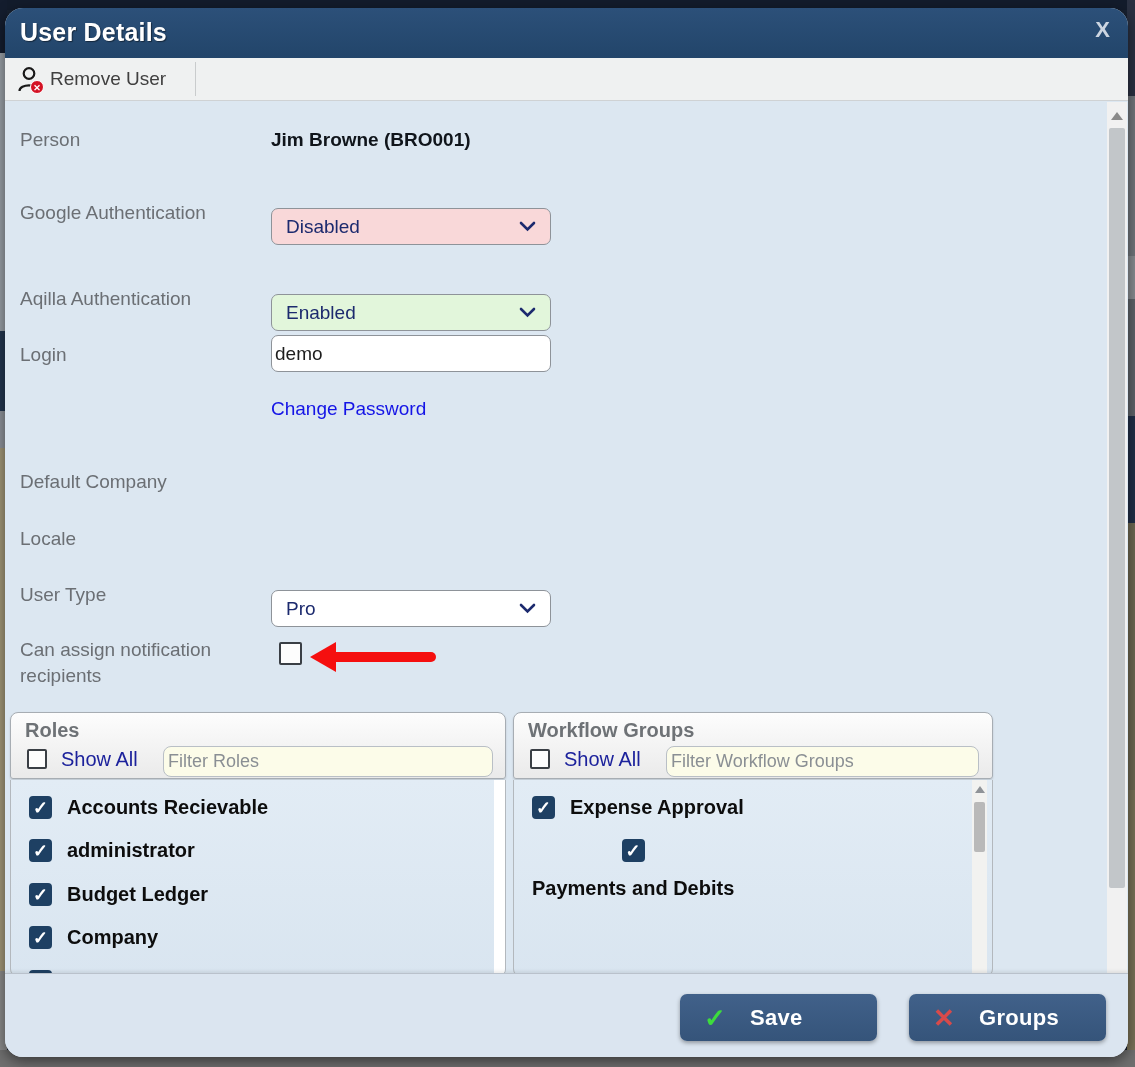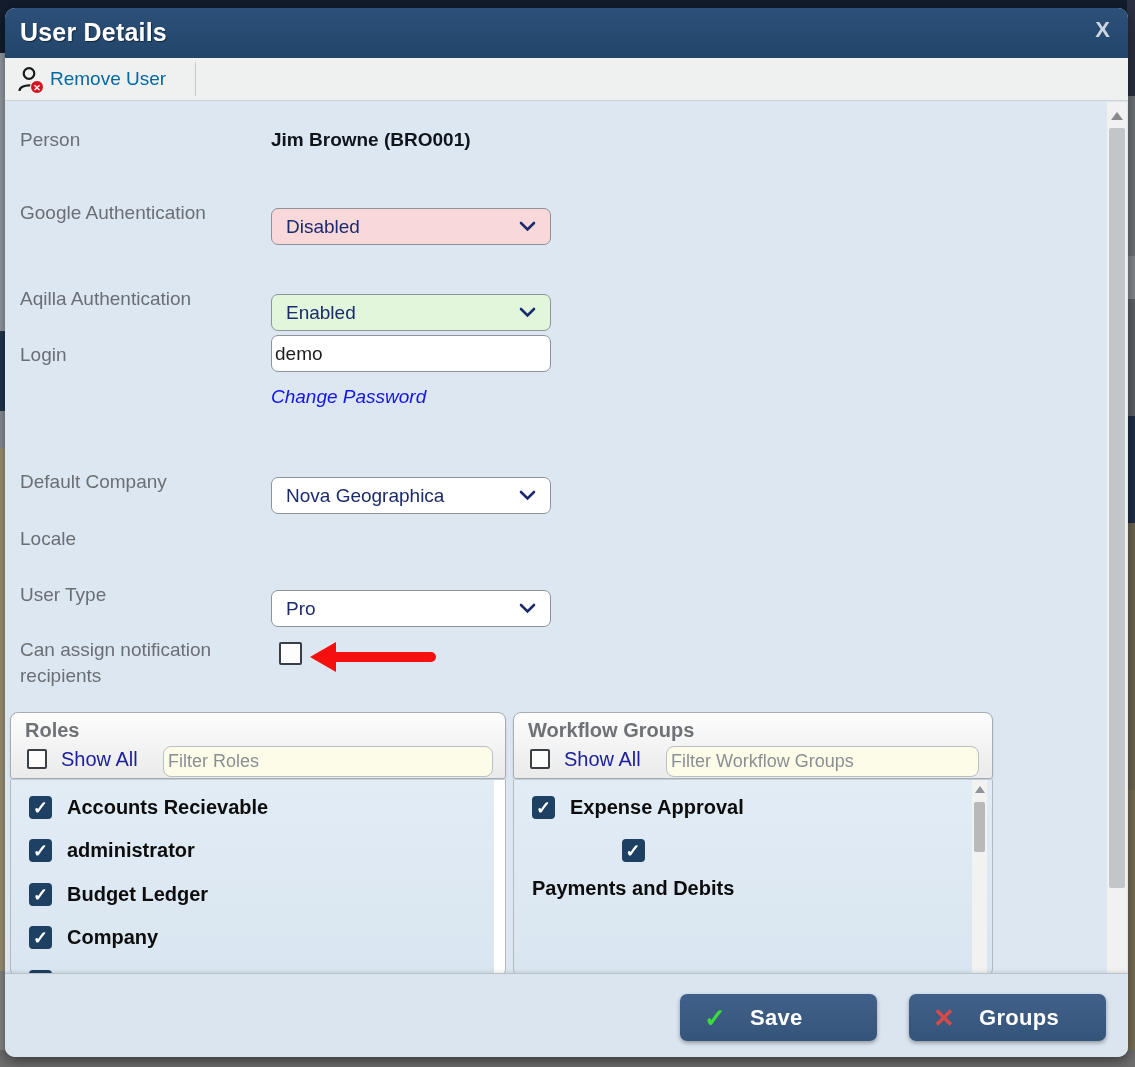--- a/index.html
+++ b/index.html
@@ -9,35 +9,35 @@
   
   .bg-top    { position:absolute; left:0; top:0; width:1135px; height:10px; background:#131c2c; }
   .bg-bottom { position:absolute; left:0; top:1050px; width:1135px; height:17px; background:#6f6f6f; }
   .bg-left   { position:absolute; left:0; top:0; width:7px; height:1067px;
                background:linear-gradient(180deg,#141d2e 0 5%,#99a0a7 5% 31%,#233750 31% 38.5%,#8f949b 38.5% 42%,#a39878 42% 91%,#8b8b8b 91% 100%); }
   .bg-right  { position:absolute; left:1127px; top:0; width:8px; height:1067px;
                background:linear-gradient(180deg,#2a3142 0 9%,#71767c 9% 24%,#888c91 24% 28%,#5f646a 28% 39%,#202e47 39% 49%,#6e6852 49% 74%,#7a7258 74% 100%); }
 
   
   .dialog { position:absolute; left:5px; top:8px; width:1123px; height:1049px;
-            border-radius:10px; overflow:hidden; background:#dce7f1;
+            border-radius:18px; overflow:hidden; background:#dce7f1;
             box-shadow:0 4px 14px rgba(0,0,0,.5); }
 
   .titlebar { position:absolute; left:0; top:0; width:100%; height:50px;
               background:linear-gradient(180deg,#2c5079,#22456a); }
   .title { position:absolute; left:15px; top:10px; font-size:25px; font-weight:600;
            color:#ffffff; text-shadow:1px 1px 1px rgba(0,0,0,.45); letter-spacing:.2px; }
   .close-x { position:absolute; right:18px; top:11px; font-size:22px; font-weight:700;
              color:#ccd5e1; cursor:pointer; line-height:1; }
 
   .toolbar { position:absolute; left:0; top:50px; width:100%; height:43px;
              background:#eff1f1; border-bottom:1px solid #cfd2d4; }
   .btn-remove { position:absolute; left:6px; top:3px; height:36px; display:flex;
                 align-items:center; gap:9px; padding:0 12px 0 6px; cursor:pointer; }
-  .btn-remove .lbl { font-size:19px; color:#0369a1; }
+  .btn-remove .lbl { font-size:19px; color:#404040; }
   .tb-sep { position:absolute; left:190px; top:4px; width:1px; height:34px; background:#c9cccd; }
 
   .person-icon { position:relative; width:24px; height:26px; }
   .badge { position:absolute; right:-3px; bottom:-2px; width:14px; height:14px; border-radius:50%;
            background:#d41224; color:#fff; font-size:9px; font-weight:700; line-height:14px;
            text-align:center; border:1px solid #fff; }
 
   .body { position:absolute; left:0; top:93px; width:100%; height:872px; background:#dce7f1; }
 
   .flabel { position:absolute; left:15px; font-size:19px; color:#6b6f74; }
@@ -169,31 +169,23 @@
       <span class="chev">
         <svg width="17" height="11" viewBox="0 0 17 11">
             <polyline points="2,2 8.5,8.5 15,2" fill="none" stroke="#1c2a6e" stroke-width="2.6" stroke-linecap="round"></polyline>
           </svg>
       </span>
     </div>
 
     <span class="flabel" style="top:336px;">Login</span>
     <input class="tinput" style="top: 327px;" value="demo">
 
-    <span class="link" style="top:378px;font-style:italic;">Change Password</span>
+    <span class="link" style="top:390px;">Change Password</span>
 
     <span class="flabel" style="top:463px;">Default Company</span>
-    <div class="sel sel-white" style="top:454px;">
-      <span>Nova Geographica</span>
-      <span class="chev">
-        <svg width="17" height="11" viewBox="0 0 17 11">
-            <polyline points="2,2 8.5,8.5 15,2" fill="none" stroke="#1c2a6e" stroke-width="2.6" stroke-linecap="round"></polyline>
-          </svg>
-      </span>
-    </div>
 
     <span class="flabel" style="top:520px;">Locale</span>
 
     <span class="flabel" style="top:576px;">User Type</span>
     <div class="sel sel-white" style="top:567px;">
       <span>Pro</span>
       <span class="chev">
         <svg width="17" height="11" viewBox="0 0 17 11">
             <polyline points="2,2 8.5,8.5 15,2" fill="none" stroke="#1c2a6e" stroke-width="2.6" stroke-linecap="round"></polyline>
           </svg>

